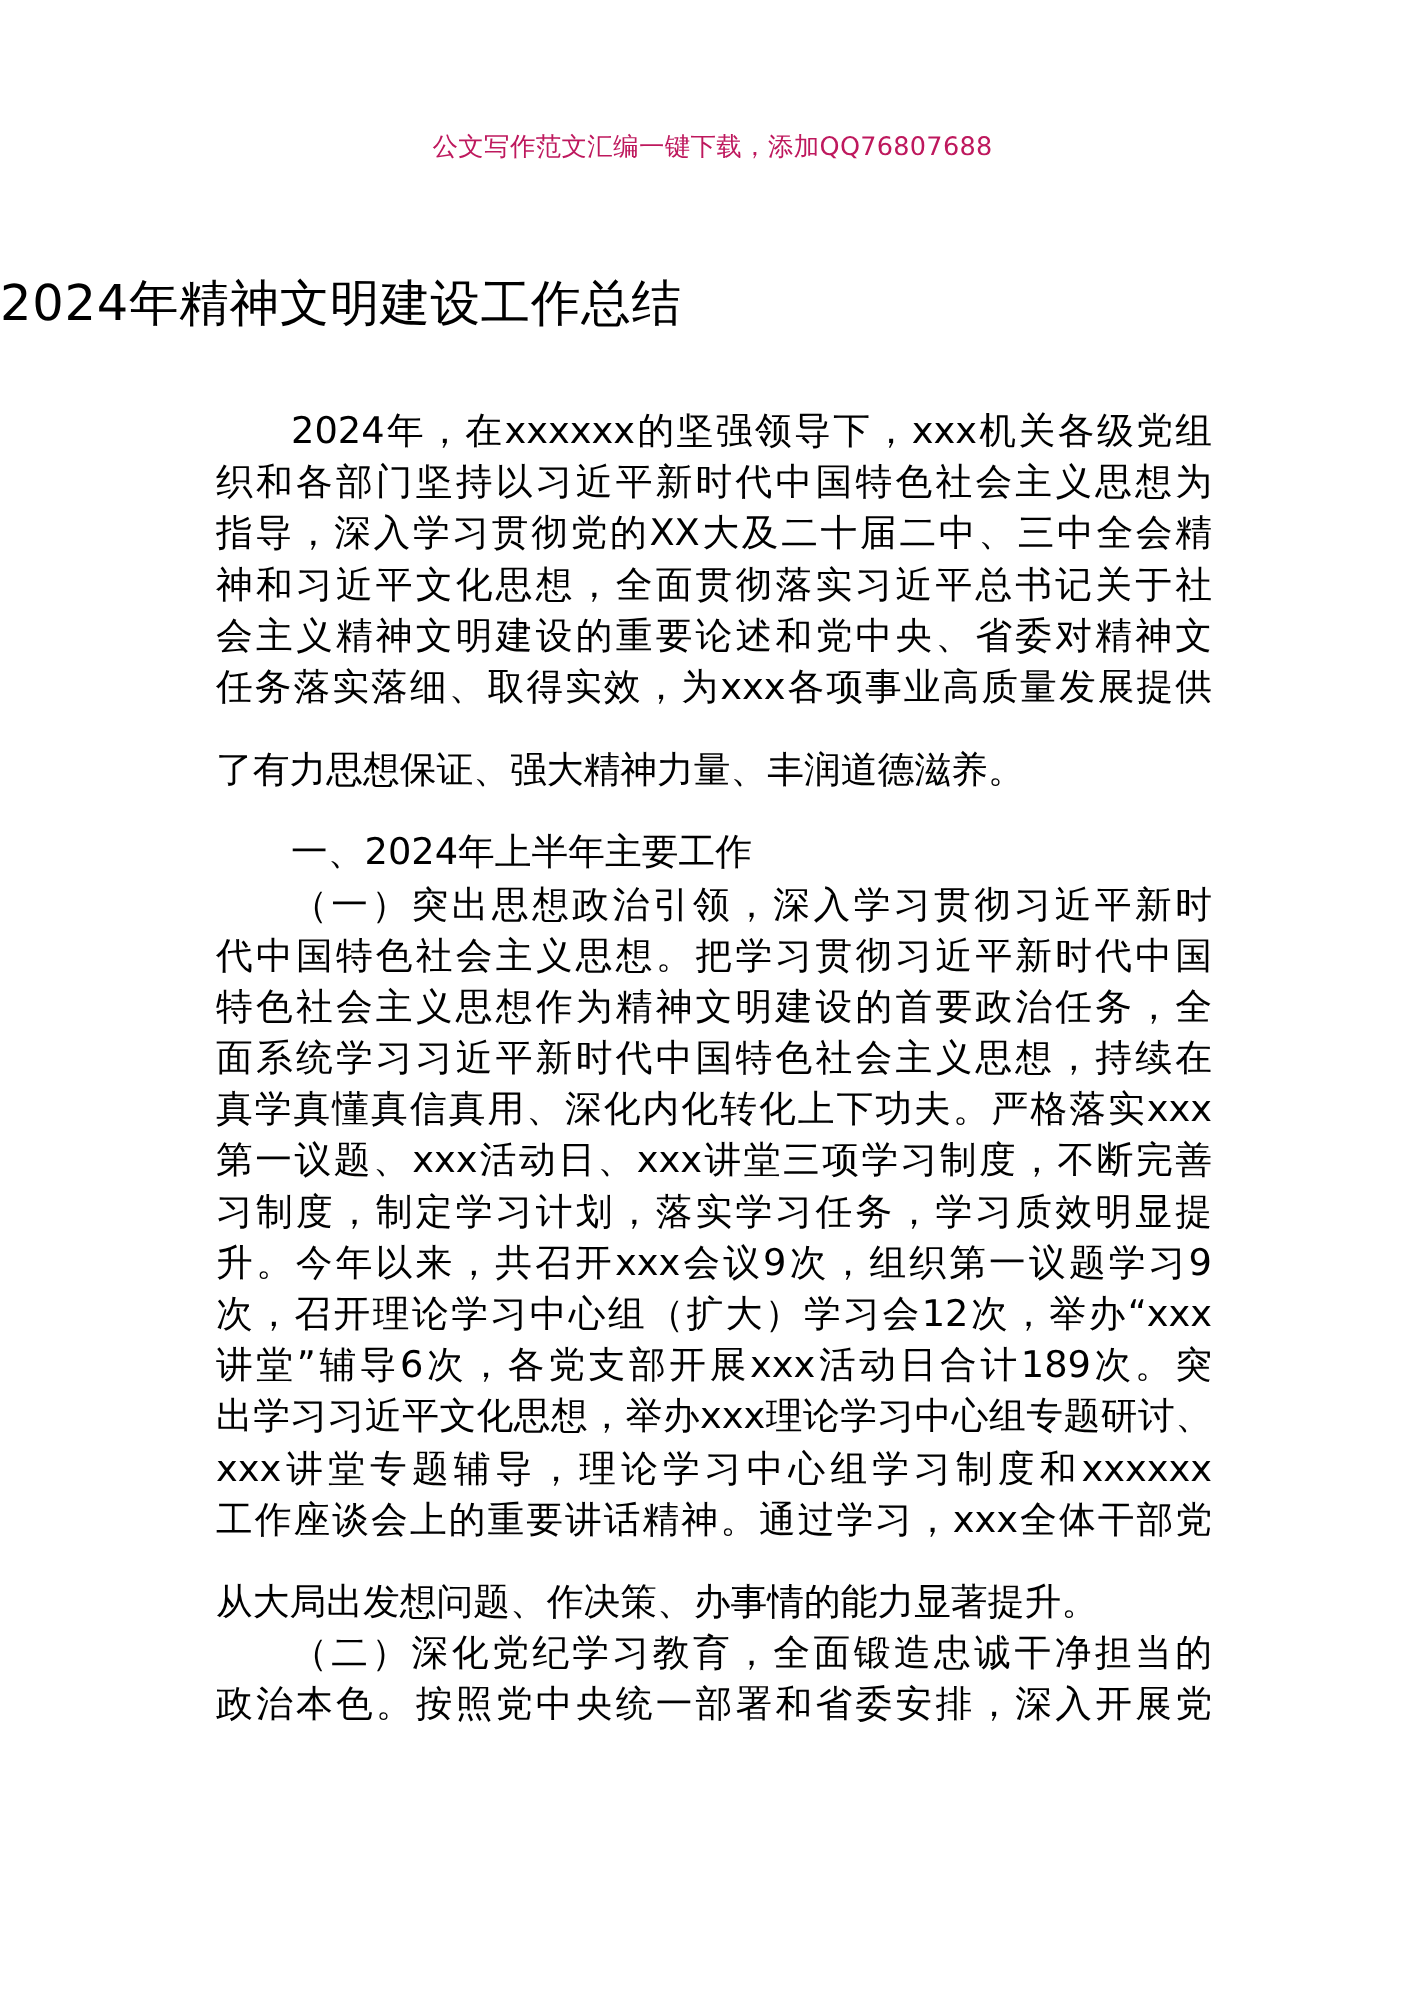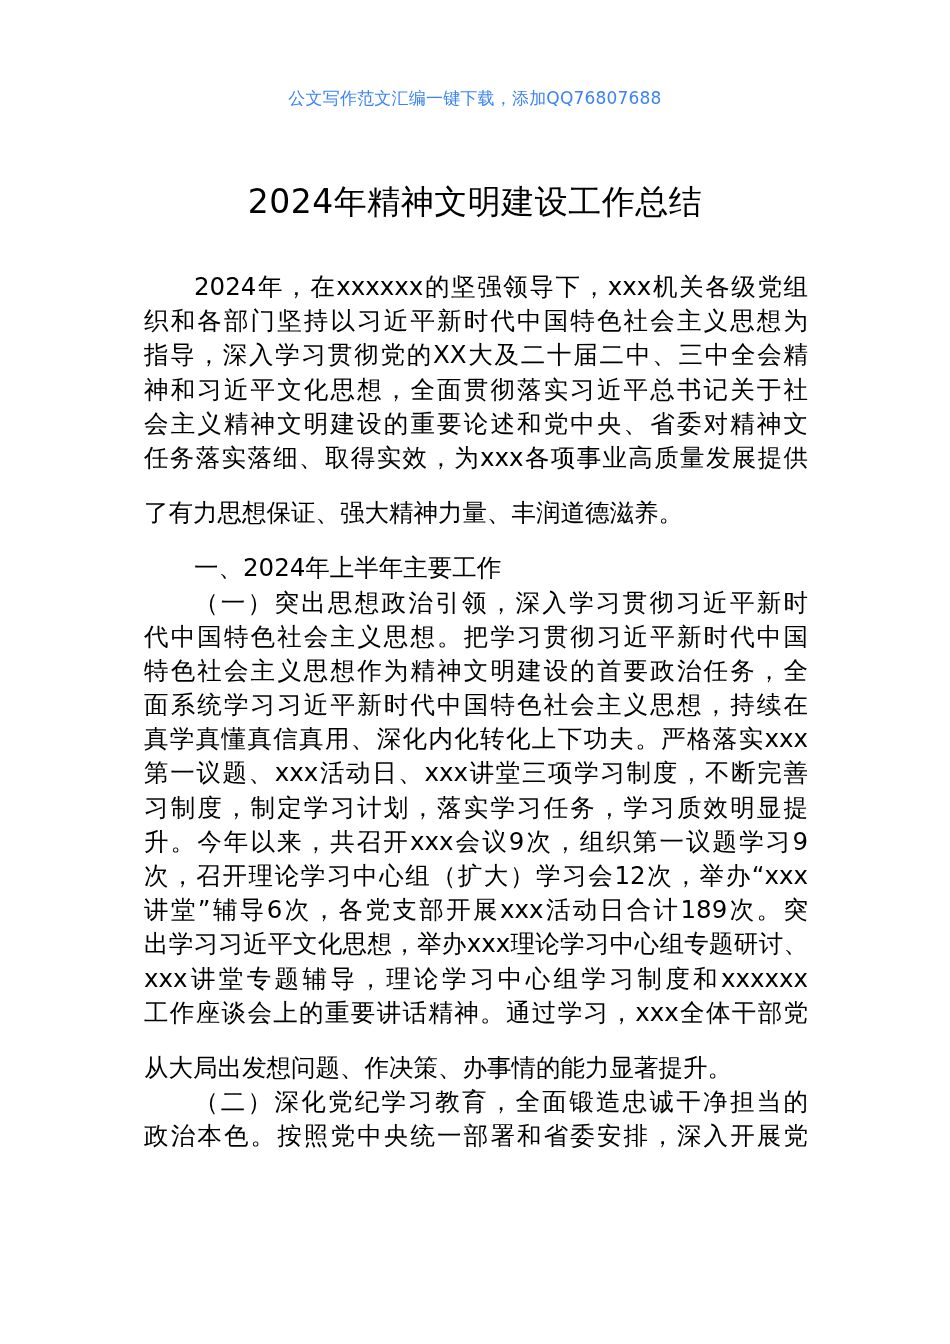--- a/index.html
+++ b/index.html
@@ -20,31 +20,30 @@
       left: 0; top: 0;
       width: 950px; height: 1344px;
       background: #ffffff;
     }
     .header-banner {
       position: absolute;
       left: 0;
       top: 86px;
       width: 950px;
       text-align: center;
-      color: #3b82f6;
+      color: #be185d;
       font-size: 17px;
       line-height: 24px;
       letter-spacing: 0.2px;
     }
     .doc-title {
       position: absolute;
       left: 0;
       top: 180px;
       width: 950px;
-      text-align: center;
       font-size: 33px;
       line-height: 44px;
       font-family: "DejaVu Sans", "Liberation Sans", sans-serif;
       letter-spacing: 0.5px;
     }
     .body-text {
       position: absolute;
       left: 144px;
       top: 270px;
       width: 664px;

